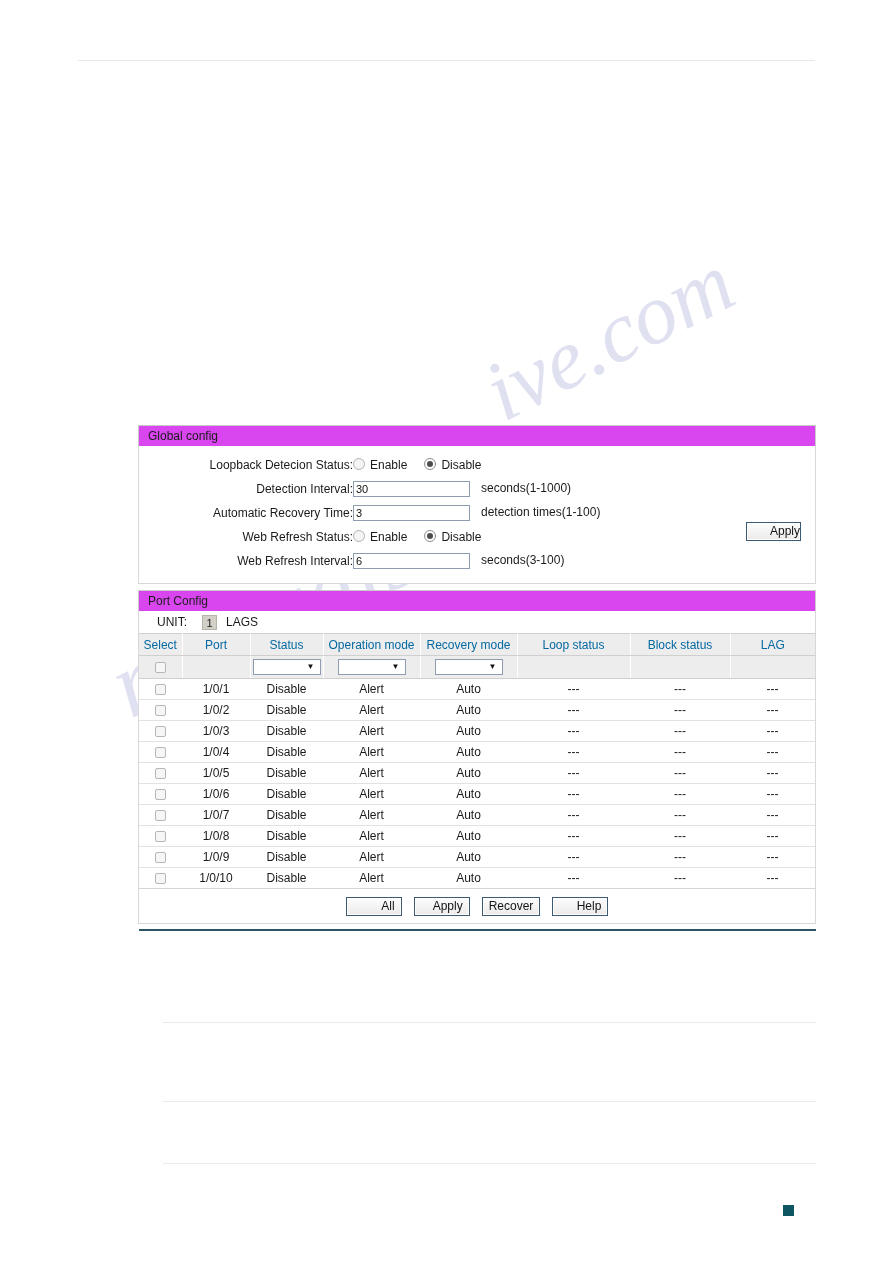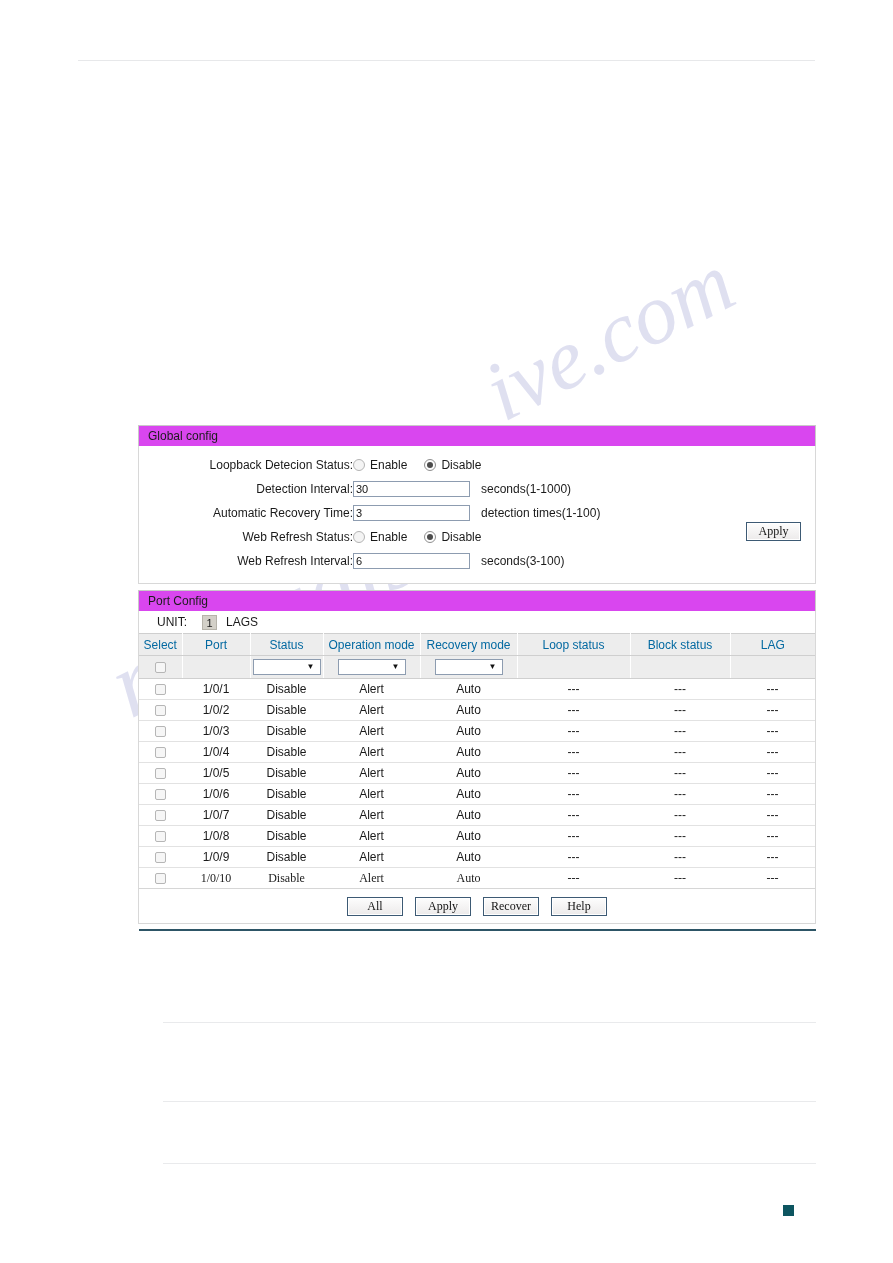--- a/index.html
+++ b/index.html
@@ -104,21 +104,21 @@
     height: 24px;
     padding-left: 56px;
   }
   .gc-label {
     width: 158px;
     flex: 0 0 158px;
     font-size: 12px;
     color: #1a1a1a;
     text-align: right;
   }
-  .gc-ctrl { display: flex; align-items: center; }
+  .gc-ctrl { display: flex; }
 
   .radio {
     width: 12px; height: 12px;
     border-radius: 50%;
     border: 1px solid #b4b4b4;
     background: #f4f4f4;
     box-sizing: border-box;
     display: inline-block;
     position: relative;
     margin-right: 5px;
@@ -155,30 +155,30 @@
   }
   .hint {
     margin-left: 11px;
     font-size: 12px;
     color: #1a1a1a;
   }
 
   .btn {
     background: linear-gradient(#fdfdfd, #eceaea);
     border: 1px solid #3d5a74;
-    font-family: Liberation Serif, serif;
+    font-family: Liberation Sans, sans-serif;
     font-size: 12px;
     color: #141414;
     padding: 0;
     height: 19px;
     min-width: 55px;
     box-shadow: inset 0 0 0 1px #ffffff;
     cursor: pointer;
     line-height: 17px;
-    text-align: center;
+    text-align: right;
   }
   .btn-apply-global {
     position: absolute;
     right: 14px;
     top: 76px;
     width: 55px;
   }
 
   
   #port-config { top: 590px; }
@@ -272,21 +272,21 @@
   }
 
   table.ptab td.data {
     height: 20px;
     border-bottom: 1px solid #e2e2e2;
     text-align: center;
     color: #1a1a1a;
     padding: 0;
     background: transparent;
   }
-  tr.data-row:last-child td.data { border-bottom: 1px solid #d6d6d6; font-family: Liberation Serif, serif; }
+  tr.data-row:last-child td.data { border-bottom: 1px solid #d6d6d6; }
 
   .btn-bar {
     height: 34px;
     display: flex;
     align-items: center;
     justify-content: center;
     gap: 12px;
     background: #fff;
   }
   .btn-bar .btn { min-width: 56px; padding: 0 6px; }

